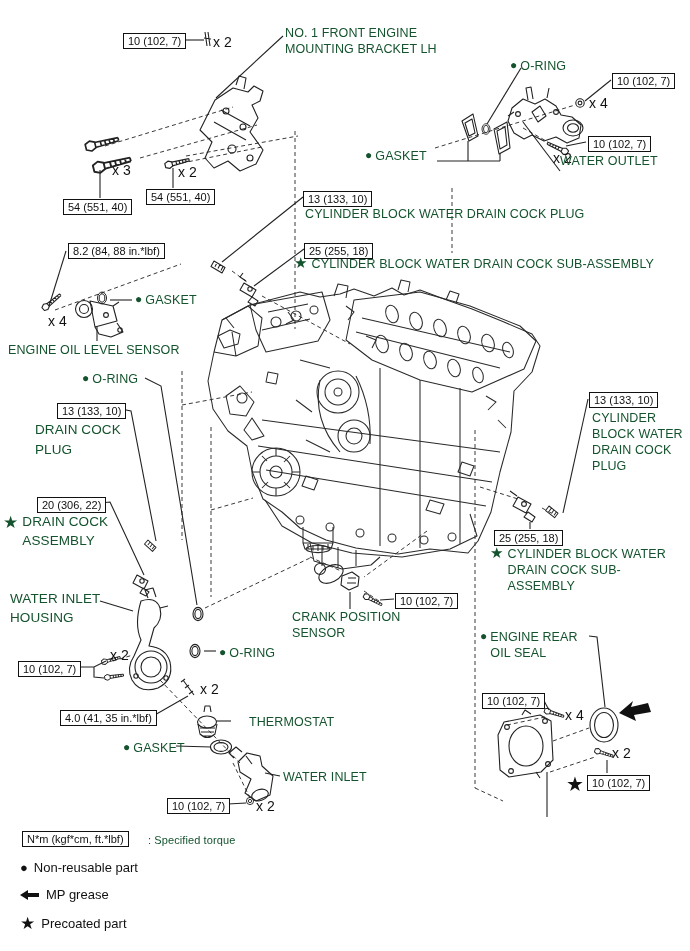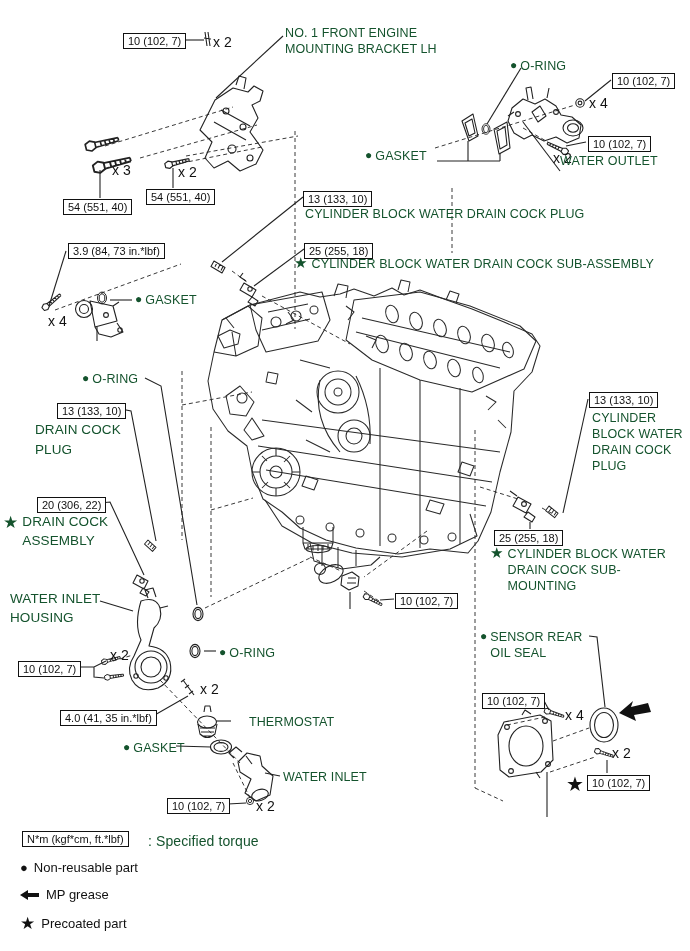--- a/index.html
+++ b/index.html
@@ -287,21 +287,21 @@
   </g>
 </svg>
 
 <div class="tq" style="left:123px;top:33px">10 (102, 7)</div>
 <div class="tq" style="left:612px;top:73px">10 (102, 7)</div>
 <div class="tq" style="left:588px;top:136px">10 (102, 7)</div>
 <div class="tq" style="left:63px;top:199px">54 (551, 40)</div>
 <div class="tq" style="left:146px;top:189px">54 (551, 40)</div>
 <div class="tq" style="left:303px;top:191px">13 (133, 10)</div>
 <div class="tq" style="left:304px;top:243px">25 (255, 18)</div>
-<div class="tq" style="left:68px;top:243px">3.9 (84, 73 in.*lbf)</div>
+<div class="tq" style="left:68px;top:243px">8.2 (84, 88 in.*lbf)</div>
 <div class="tq" style="left:57px;top:403px">13 (133, 10)</div>
 <div class="tq" style="left:37px;top:497px">20 (306, 22)</div>
 <div class="tq" style="left:18px;top:661px">10 (102, 7)</div>
 <div class="tq" style="left:60px;top:710px">4.0 (41, 35 in.*lbf)</div>
 <div class="tq" style="left:167px;top:798px">10 (102, 7)</div>
 <div class="tq" style="left:395px;top:593px">10 (102, 7)</div>
 <div class="tq" style="left:589px;top:392px">13 (133, 10)</div>
 <div class="tq" style="left:494px;top:530px">25 (255, 18)</div>
 <div class="tq" style="left:482px;top:693px">10 (102, 7)</div>
 <div class="tq" style="left:587px;top:775px">10 (102, 7)</div>
@@ -339,20 +339,21 @@
 <div class="lbl row" style="left:294px;top:256px">
   <span class="star">★</span>
   <span>CYLINDER BLOCK WATER DRAIN COCK SUB-ASSEMBLY</span>
 </div>
 
 <div class="lbl row" style="left:135px;top:292px">
   <span class="sym">●</span>
   <span>GASKET</span>
 </div>
 
+<div class="lbl" style="left:8px;top:342px">ENGINE OIL LEVEL SENSOR</div>
 
 <div class="lbl row" style="left:82px;top:371px">
   <span class="sym">●</span>
   <span>O-RING</span>
 </div>
 
 <div class="lbl" style="left:35px;top:420px;font-size:13.5px;line-height:1.45">DRAIN COCK
 PLUG</div>
 
 <div class="lbl row" style="left:3px;top:513px;font-size:13.5px;line-height:1.4">
@@ -371,42 +372,44 @@
 
 <div class="lbl" style="left:249px;top:714px">THERMOSTAT</div>
 
 <div class="lbl row" style="left:123px;top:740px">
   <span class="sym">●</span>
   <span>GASKET</span>
 </div>
 
 <div class="lbl" style="left:283px;top:769px">WATER INLET</div>
 
+<div class="lbl" style="left:292px;top:609px">CRANK POSITION
+SENSOR</div>
 
 <div class="lbl" style="left:592px;top:410px">CYLINDER
 BLOCK WATER
 DRAIN COCK
 PLUG</div>
 
 <div class="lbl row" style="left:490px;top:546px">
   <span class="star">★</span>
   <span>CYLINDER BLOCK WATER
 DRAIN COCK SUB-
-MOUNTING</span>
+ASSEMBLY</span>
 </div>
 
 <div class="lbl row" style="left:480px;top:629px">
   <span class="sym">●</span>
-  <span>SENSOR REAR
+  <span>ENGINE REAR
 OIL SEAL</span>
 </div>
 
 
 <div class="tq" style="left:22px;top:831px;font-size:11px">N*m (kgf*cm, ft.*lbf)</div>
-<div class="lbl" style="left:148px;top:833px;font-size:14px">: Specified torque</div>
+<div class="lbl" style="left:148px;top:833px;font-size:11px">: Specified torque</div>
 
 <div class="legend-row" style="left:20px;top:860px">
   <span style="font-size:13px">●</span>
   <span>Non-reusable part</span>
 </div>
 
 <div class="legend-row" style="left:20px;top:887px">
   <svg width="20" height="12">
         <path d="M0,6 L8,1 L8,4 L19,4 L19,8 L8,8 L8,11 Z" fill="#111"></path>
       </svg>

